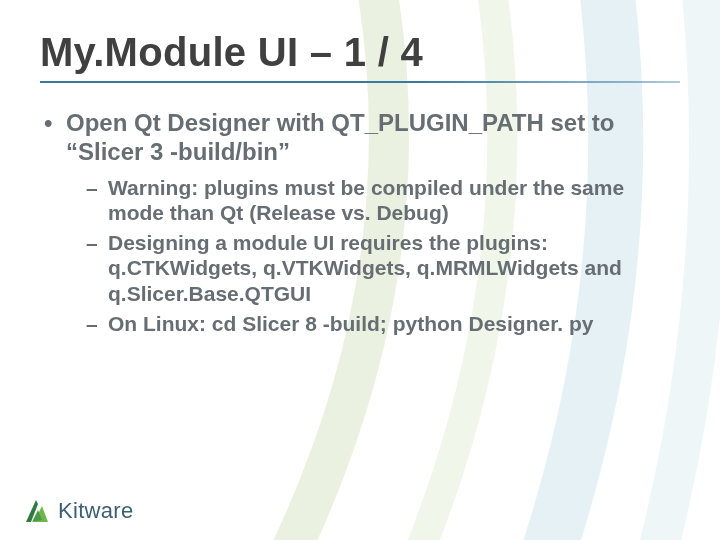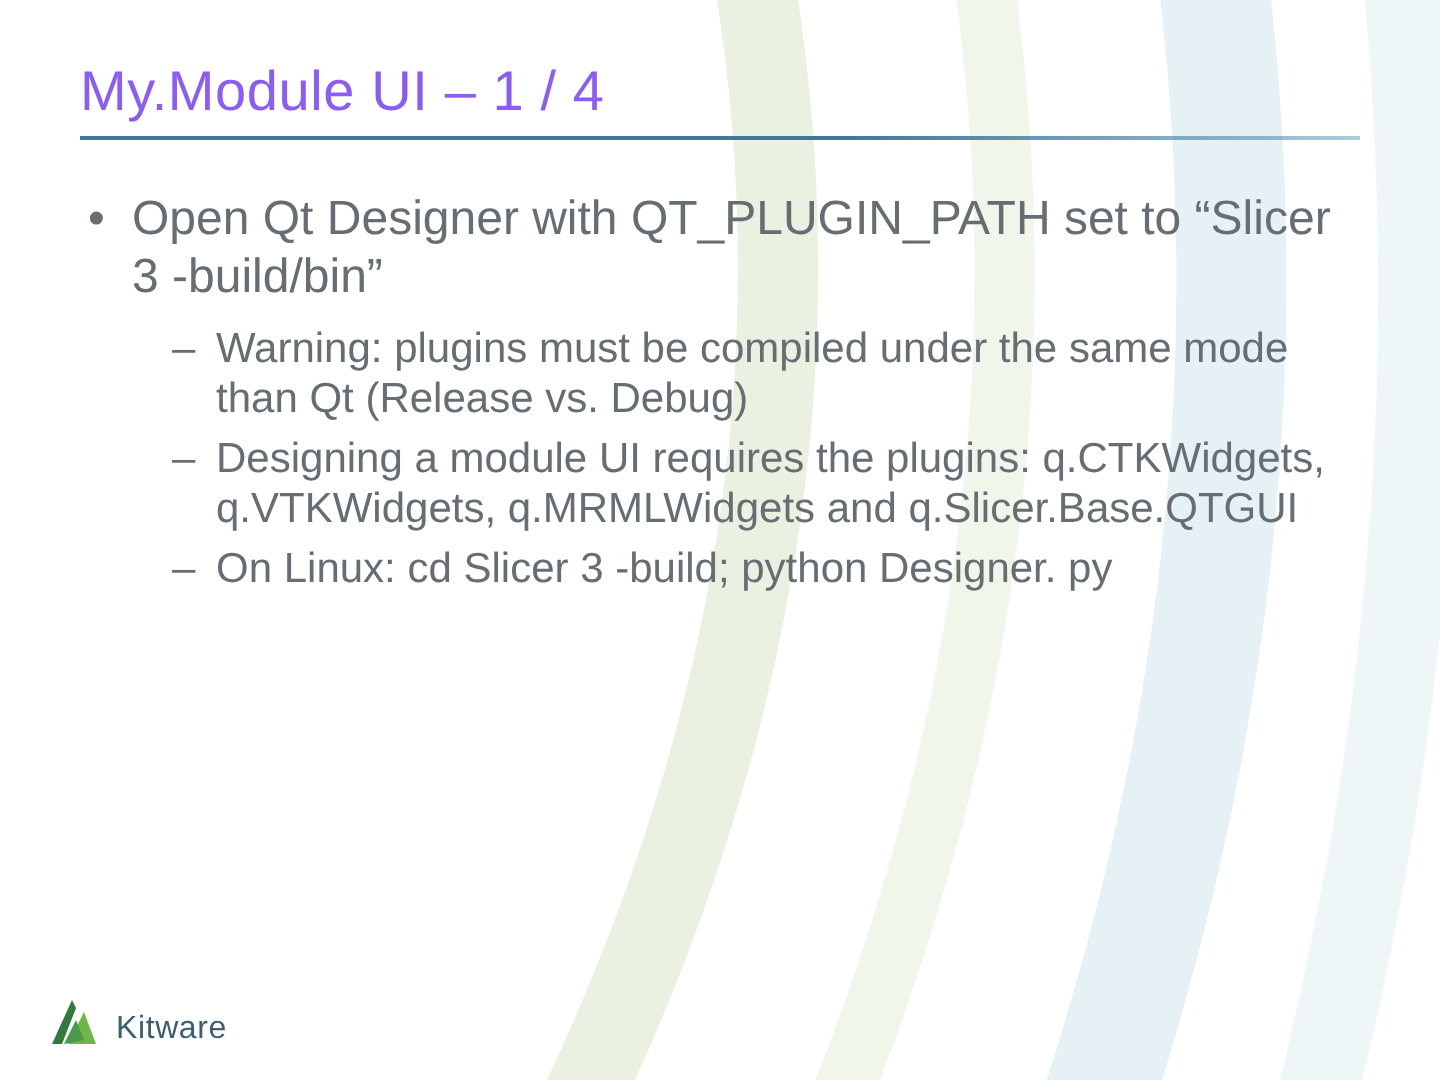--- a/index.html
+++ b/index.html
@@ -27,42 +27,43 @@
     height: 800px;
     opacity: 0.55;
   }
 
   
   .title-wrap {
     position: relative;
     padding: 30px 40px 8px 40px;
   }
   .title {
-    font-size: 28px;
-    color: #8b5cf6;
-    font-weight: 400;
+    font-size: 40px;
+    color: #404040;
+    font-weight: 700;
     letter-spacing: 0.3px;
   }
   .title-underline {
     margin-top: 6px;
     height: 2px;
     background: linear-gradient(to right, #3b7aa0 0%, #3b7aa0 60%, rgba(59,122,160,0.4) 100%);
     width: 640px;
   }
 
   
   .body {
     position: relative;
     padding: 18px 40px 0 40px;
     color: #666e73;
   }
   ul.level1 {
     list-style: none;
     margin: 0;
     padding: 0;
+    font-weight: bold;
   }
   ul.level1 > li {
     position: relative;
     padding-left: 26px;
     font-size: 24px;
     line-height: 1.2;
     margin-bottom: 10px;
   }
   ul.level1 > li::before {
     content: "•";
@@ -100,21 +101,21 @@
     left: 22px;
     bottom: 14px;
     display: flex;
     align-items: flex-end;
     gap: 6px;
   }
   .logo-mark svg {
     display: block;
   }
   .logo-text {
-    font-size: 16px;
+    font-size: 22px;
     color: #3c5f72;
     font-weight: 400;
     letter-spacing: 0.3px;
     padding-bottom: 2px;
   }
 </style>
 </head>
 <body>
 
 <div class="bg-arcs">
@@ -131,21 +132,21 @@
   <div class="title-underline"></div>
 </div>
 
 <div class="body">
   <ul class="level1">
     <li>
       <span>Open Qt Designer with QT_PLUGIN_PATH set to “Slicer 3 -build/bin”</span>
       <ul class="level2">
         <li><span>Warning: plugins must be compiled under the same mode than Qt (Release vs. Debug)</span></li>
         <li><span>Designing a module UI requires the plugins: q.CTKWidgets, q.VTKWidgets, q.MRMLWidgets and q.Slicer.Base.QTGUI</span></li>
-        <li><span>On Linux: cd Slicer 3 -build; python Designer. py</span></li>
+        <li><span>On Linux: cd Slicer 8 -build; python Designer. py</span></li>
       </ul>
     </li>
   </ul>
 </div>
 
 <div class="footer">
   <span class="logo-mark">
     <svg width="30" height="30" viewBox="0 0 30 30">
       <path d="M4 26 L14 4 L16 8 L9 26 Z" fill="#2f7a3c"></path>
       <path d="M12 26 L20 10 L26 26 Z" fill="#6fb64a"></path>

